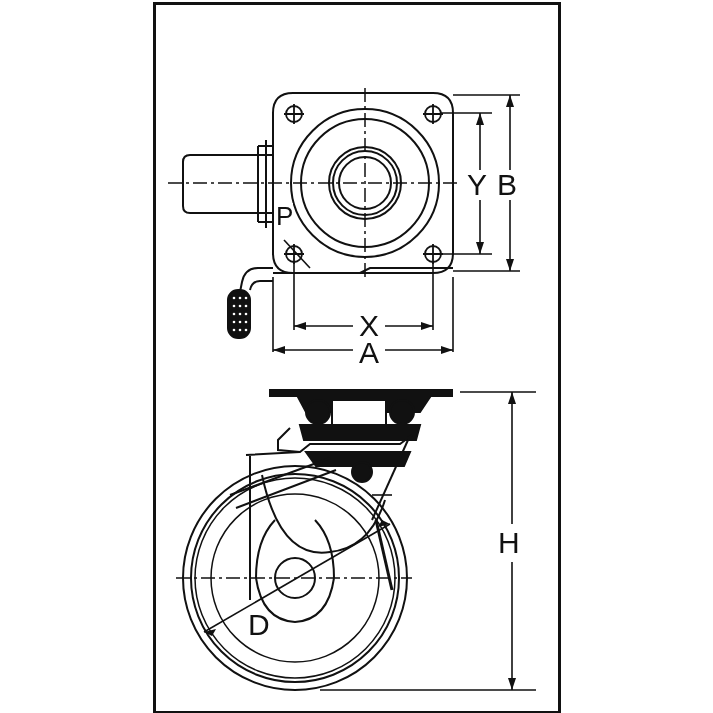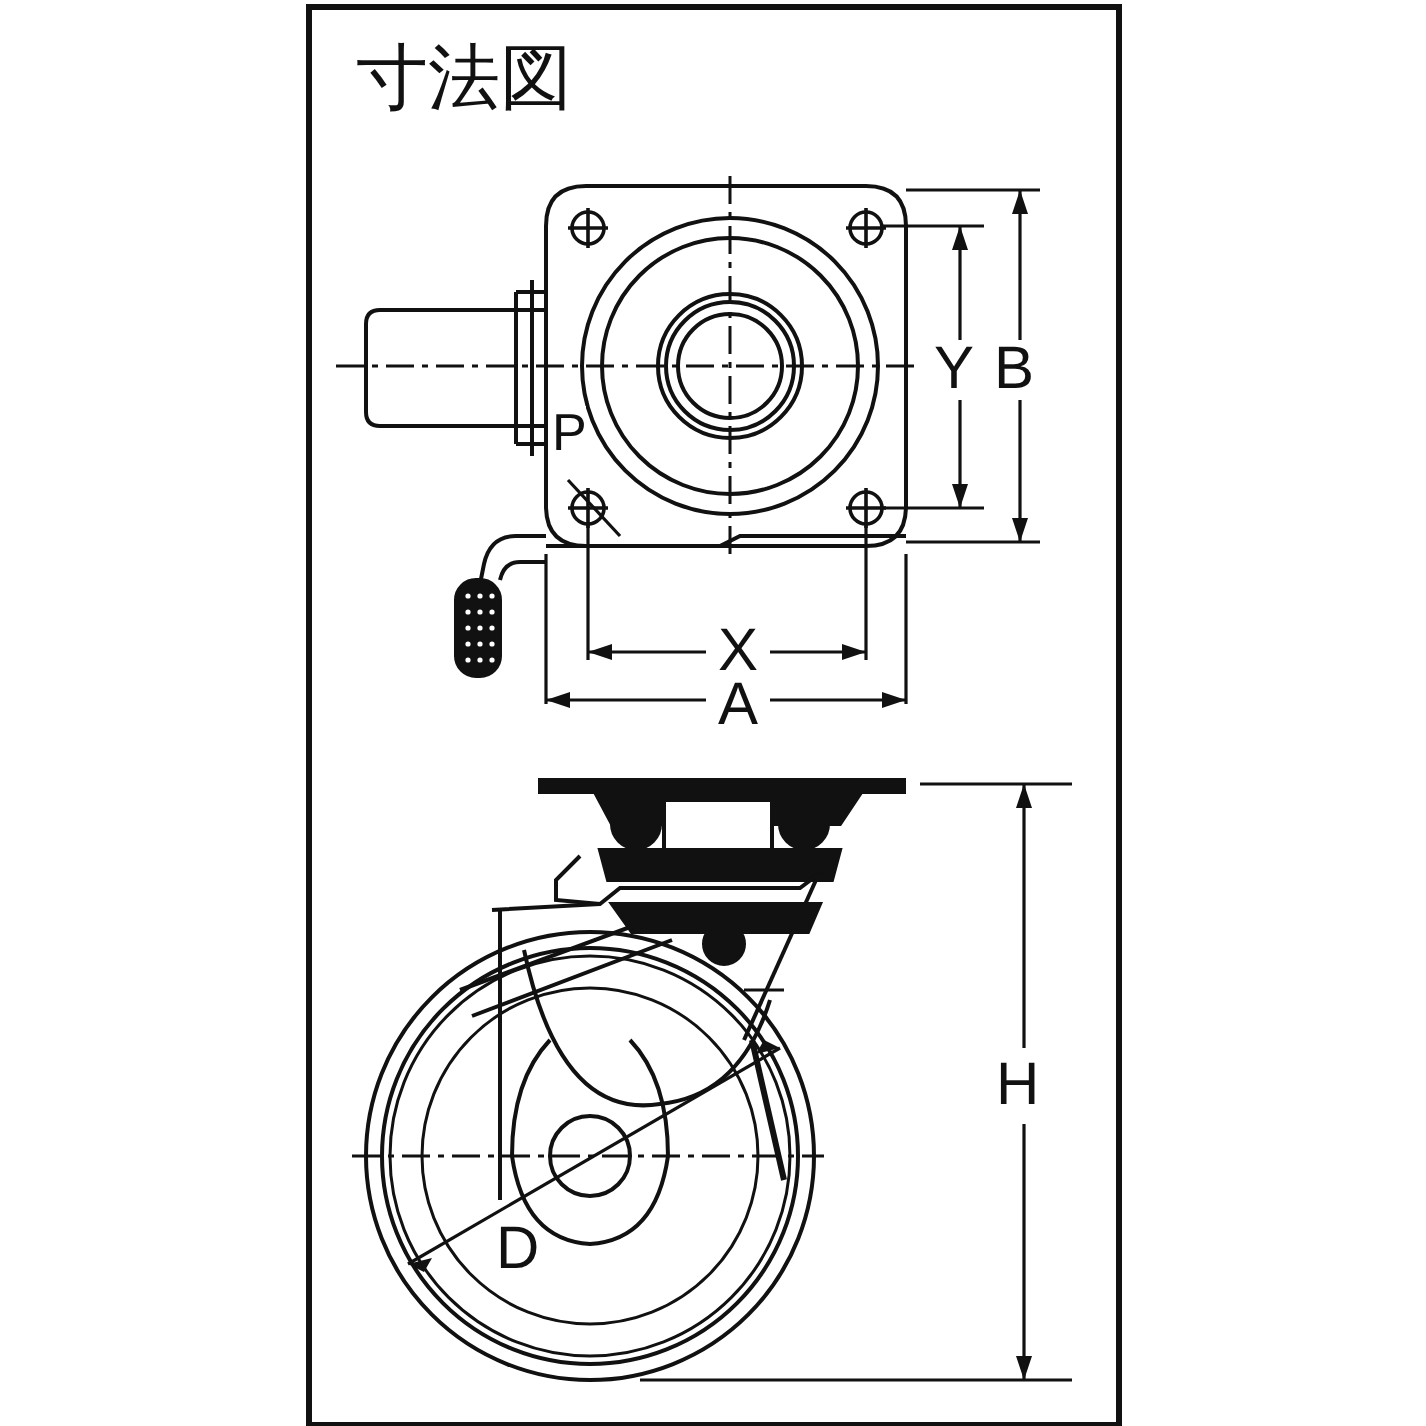--- a/index.html
+++ b/index.html
@@ -8,21 +8,20 @@
   .frame { position:absolute; left:153px; top:2px; width:402px; height:706px; border:3px solid #111; box-sizing:content-box; }
   .lbl { position:absolute; font-family:"Liberation Sans", sans-serif; color:#111; line-height:1; background:#fff; }
   .title { position:absolute; left:178px; top:22px; font-family:"DejaVu Sans", sans-serif; font-size:36px; color:#111; line-height:1; }
   svg { position:absolute; left:0; top:0; }
 </style>
 </head>
 <body>
 
 <div id="stage">
   <div class="frame"></div>
-  <div class="title">寸法図</div>
 
   <svg width="713" height="713" viewBox="0 0 713 713">
     <g fill="none" stroke="#111" stroke-width="2">
 
       <g>
         <path d="M293,93 H433 Q453,93 453,113 V253 Q453,273 433,273 H293 Q273,273 273,253 V113 Q273,93 293,93 Z"></path>
         <circle cx="365" cy="183" r="74"></circle>
         <circle cx="365" cy="183" r="64"></circle>
         <circle cx="365" cy="183" r="36"></circle>
         <circle cx="365" cy="183" r="32"></circle>

